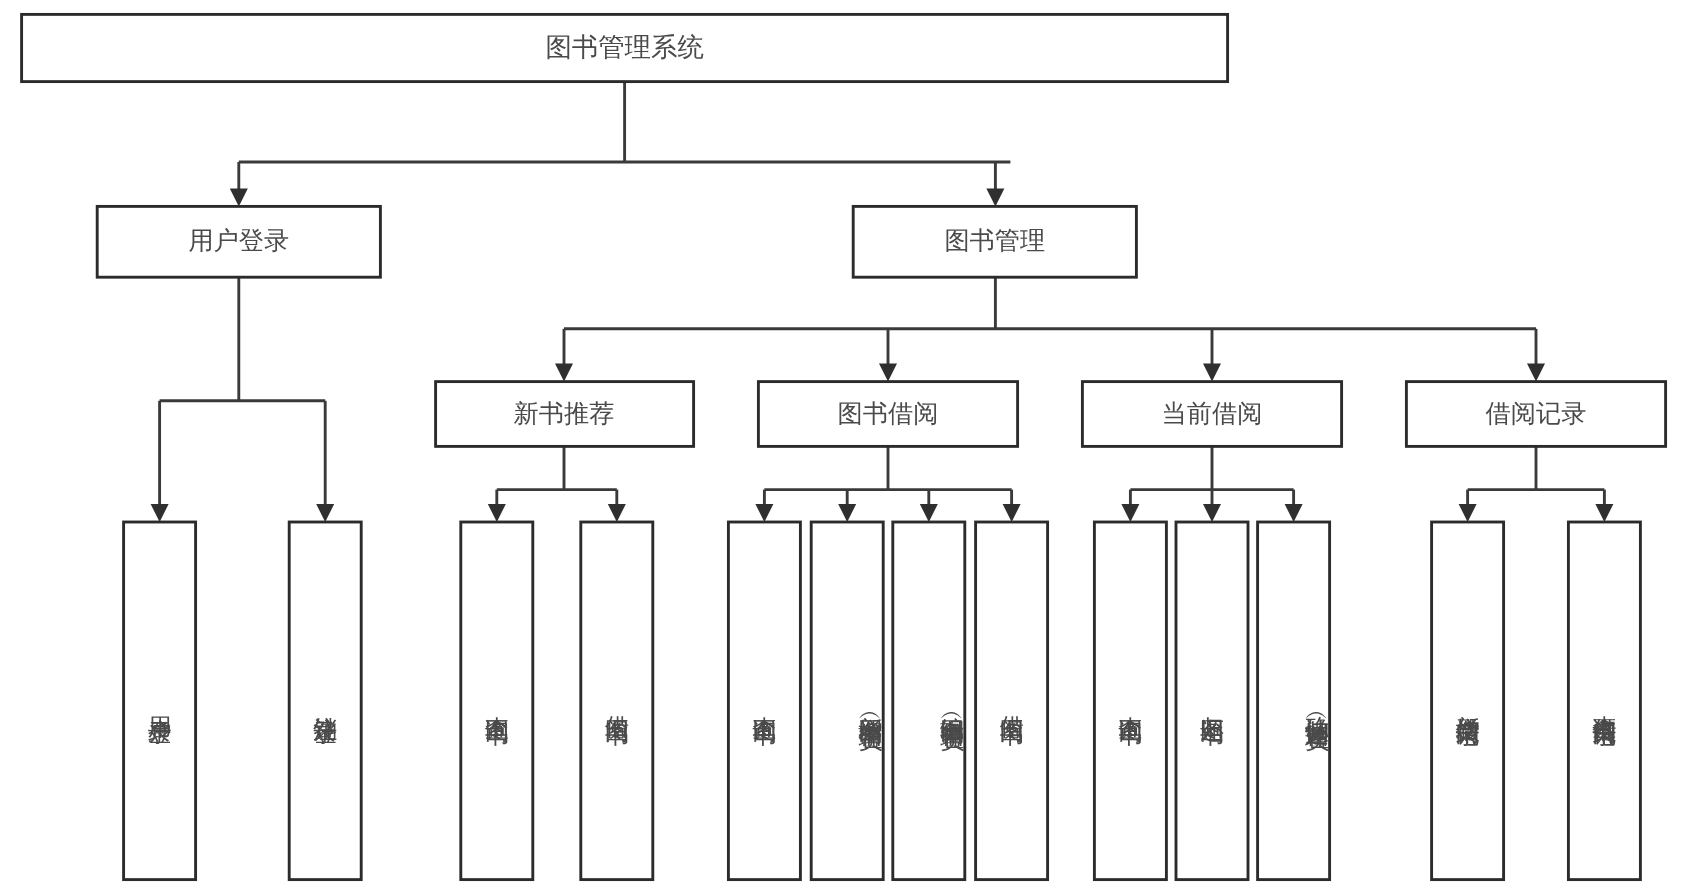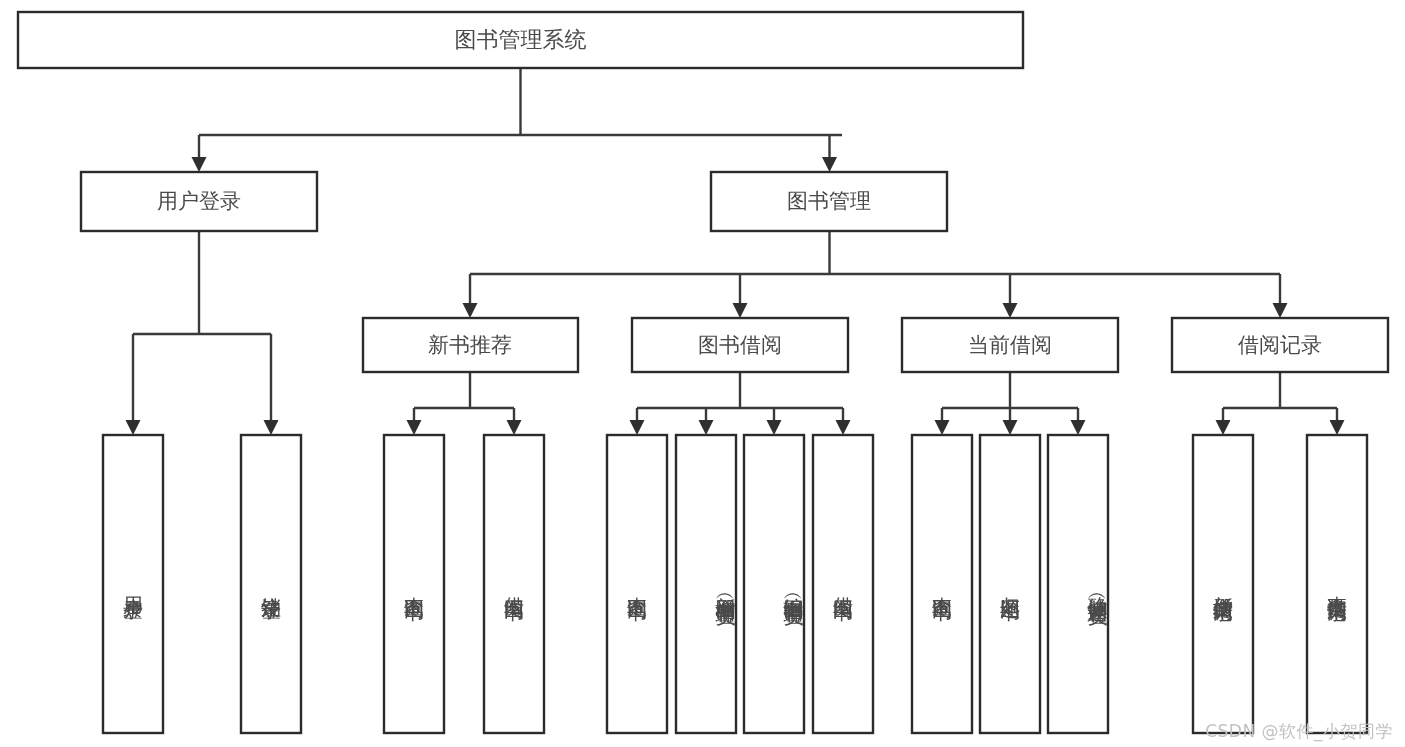--- a/index.html
+++ b/index.html
@@ -215,14 +215,13 @@
   <div class="vlabel" style="left:744px; top:435px; width:60px; height:298px; align-items:flex-start; padding-top:8px; box-sizing:border-box;">编辑图书（管理员）</div>
   <div class="vlabel" style="left:813px; top:435px; width:60px; height:298px;">借阅图书</div>
 
   <div class="vlabel" style="left:912px; top:435px; width:60px; height:298px;">查询图书</div>
   <div class="vlabel" style="left:980px; top:435px; width:60px; height:298px;">归还图书</div>
   <div class="vlabel" style="left:1048px; top:435px; width:60px; height:298px; align-items:flex-start; padding-top:8px; box-sizing:border-box;">确认归还（管理员）</div>
 
   <div class="vlabel" style="left:1193px; top:435px; width:60px; height:298px;">新增借阅记录</div>
   <div class="vlabel" style="left:1307px; top:435px; width:60px; height:298px;">查询借阅记录</div>
 
-  <div class="watermark">CSDN @软件_小贺同学</div>
 </div>
 
 </body></html>

